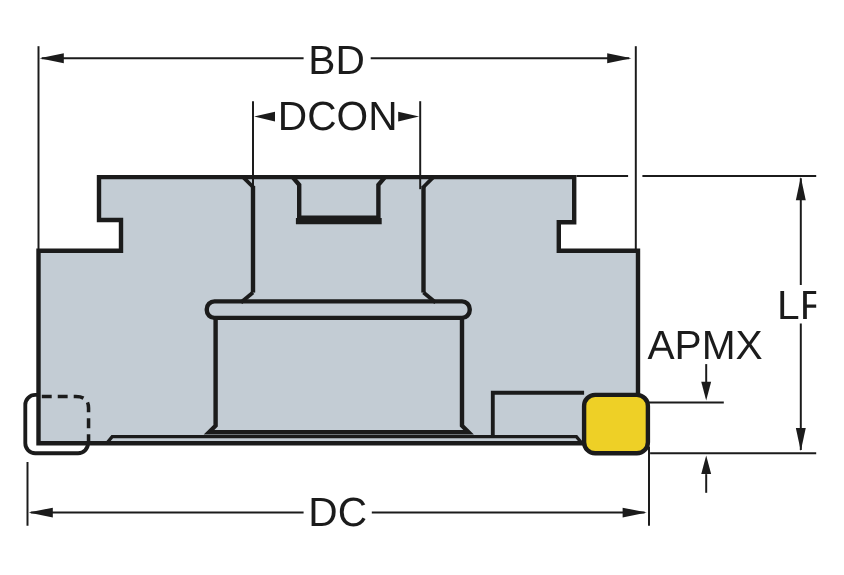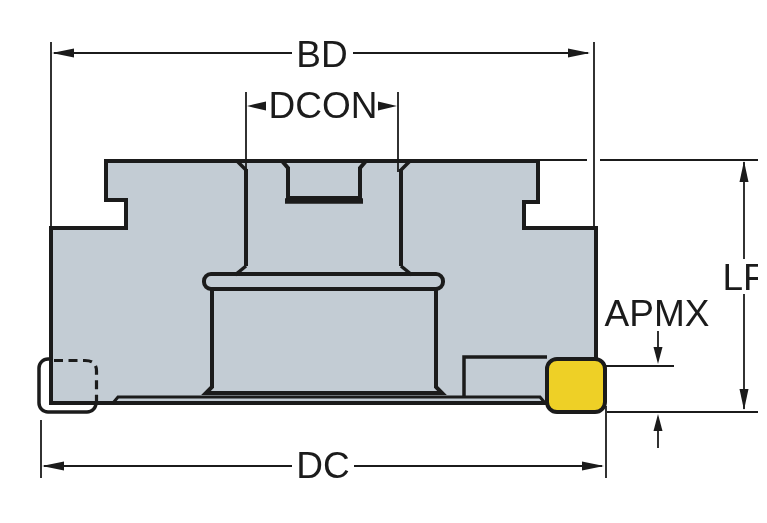--- a/index.html
+++ b/index.html
@@ -6,21 +6,20 @@
     margin: 0;
     padding: 0;
     background: #ffffff;
   }
   .canvas {
     position: relative;
     width: 742px;
     height: 523px;
     overflow: hidden;
     font-family: "Liberation Sans", sans-serif;
-    padding-left: 16px;
   }
   svg {
     display: block;
   }
   .dim-label {
     font-family: "Liberation Sans", sans-serif;
     font-size: 37px;
     font-weight: 400;
   }
   .thin { stroke-width: 1.8; fill: none; }

